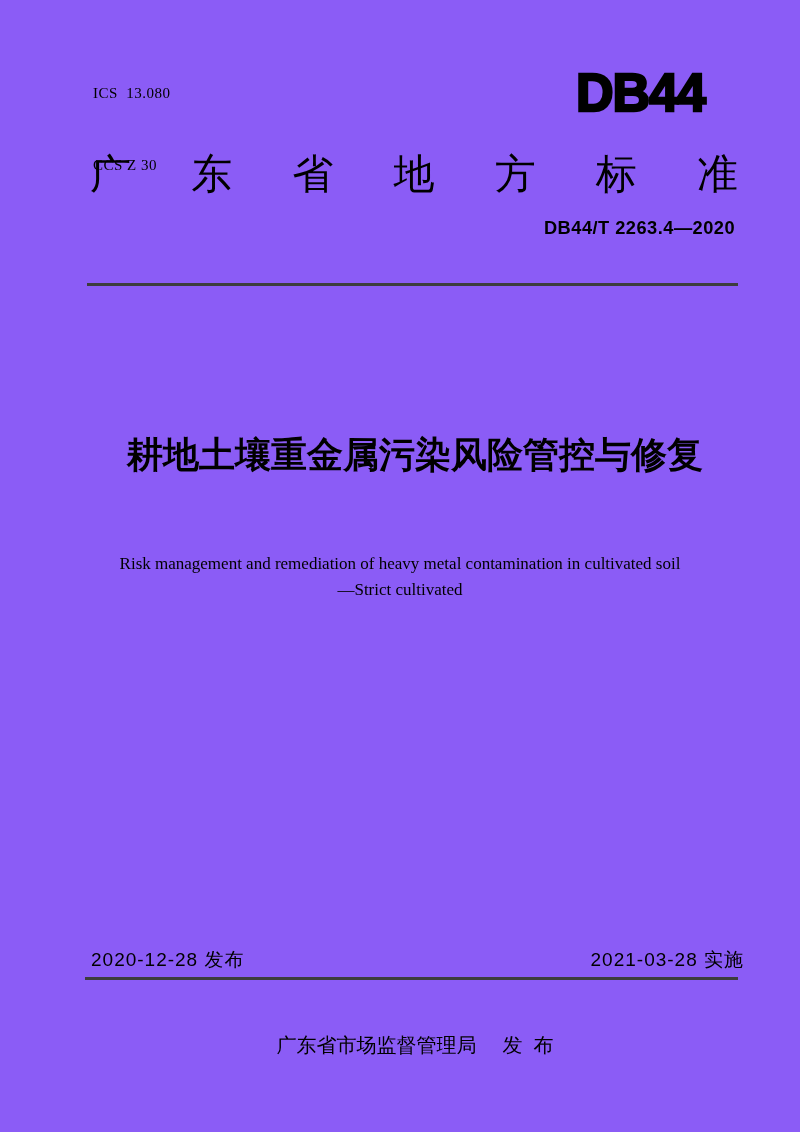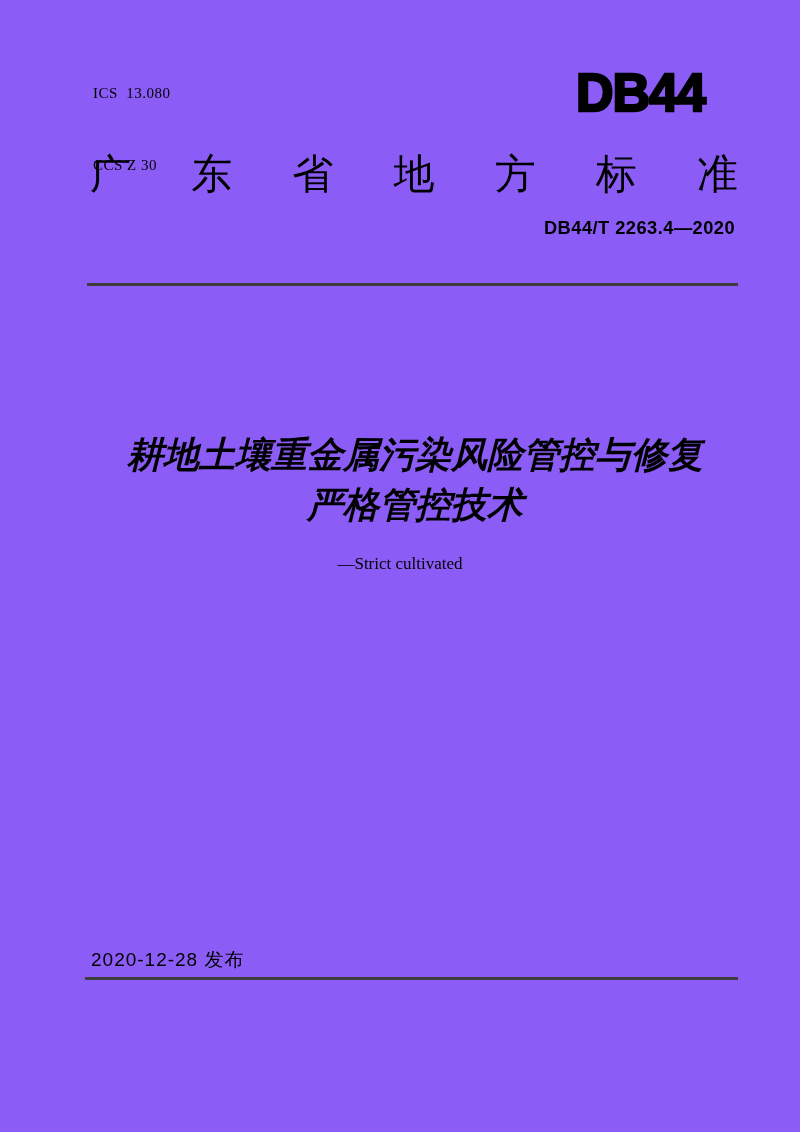--- a/index.html
+++ b/index.html
@@ -68,21 +68,20 @@
   .title-zh {
     position: absolute;
     left: 0;
     top: 430px;
     width: 800px;
     padding-left: 30px;
     text-align: center;
     font-size: 36px;
     font-weight: bold;
     line-height: 50px;
-    font-style: italic;
   }
   .title-en {
     position: absolute;
     left: 0;
     top: 551px;
     width: 800px;
     text-align: center;
     font-family: "Liberation Serif", serif;
     font-size: 17px;
     line-height: 26px;
@@ -134,27 +133,32 @@
   <div class="logo">DB44</div>
 
   <div class="std-name">广东省地方标准</div>
 
   <div class="std-number">DB44/T 2263.4—2020</div>
 
   <div class="rule-top"></div>
 
   <div class="title-zh">
     <div>耕地土壤重金属污染风险管控与修复</div>
-    <div>严格管控技术</div>
   </div>
 
   <div class="title-en">
+    <div>Risk management and remediation of heavy metal contamination in cultivated soil</div>
     <div>—Strict cultivated</div>
   </div>
 
   <div class="footer-dates">
     <span>2020-12-28 发布</span>
+    <span>2021-03-28 实施</span>
   </div>
 
   <div class="rule-bottom"></div>
 
+  <div class="publisher-row">
+    <span>广东省市场监督管理局</span>
+    <span class="publish-label">发  布</span>
+  </div>
 
 </div>
 
 </body></html>

